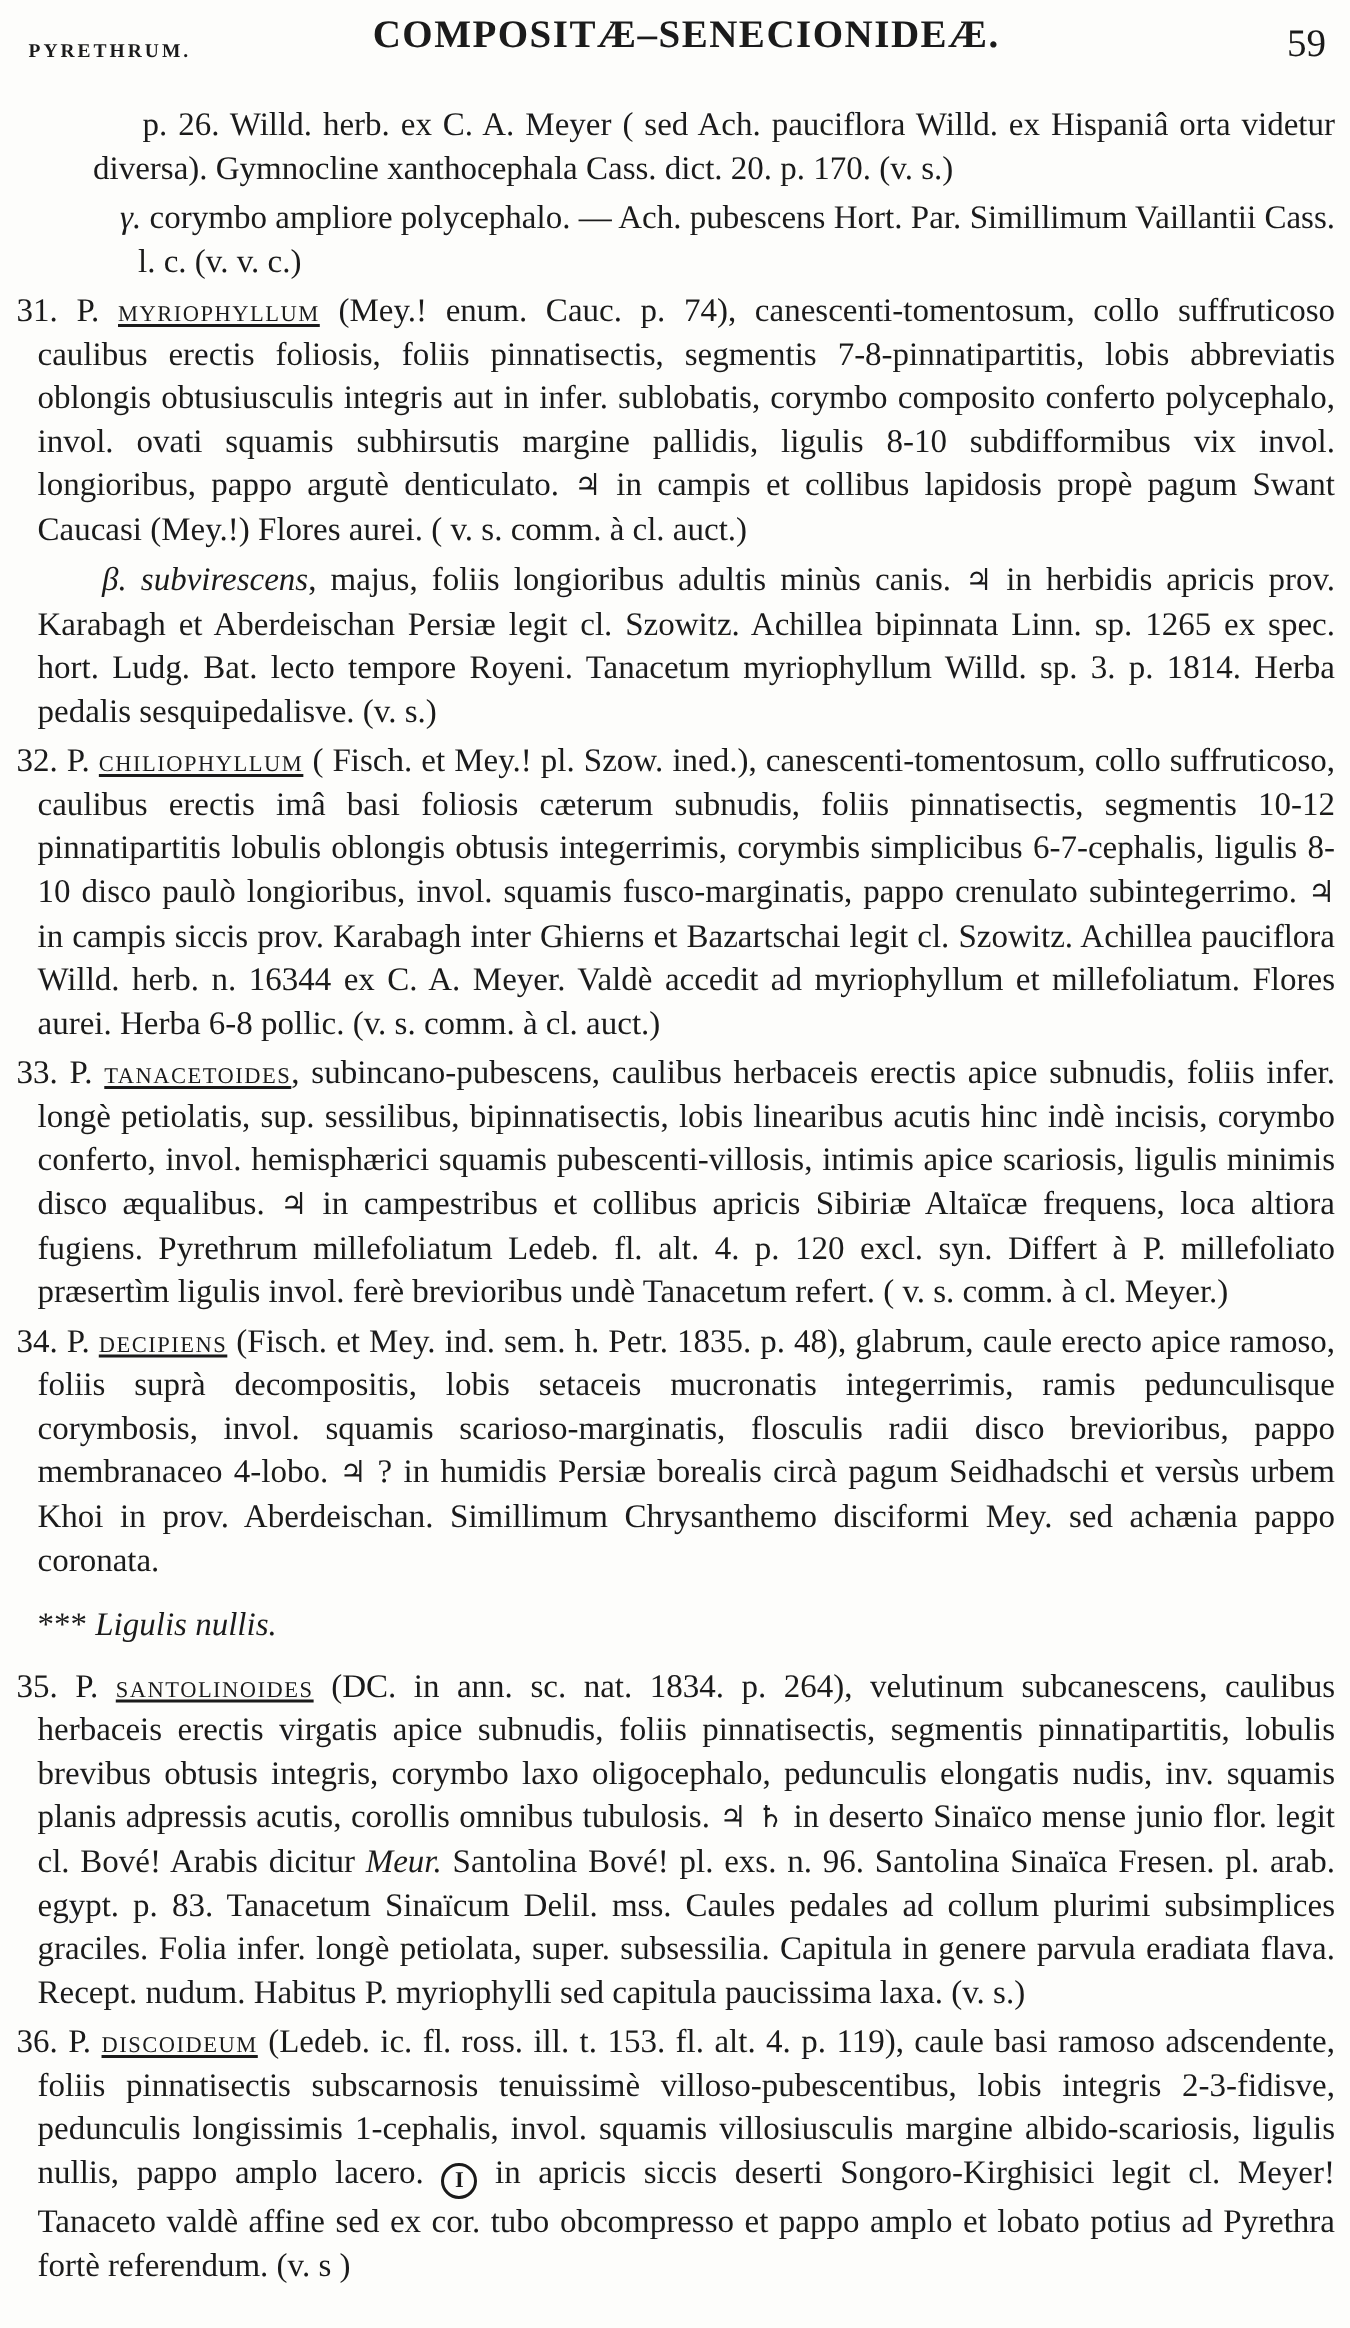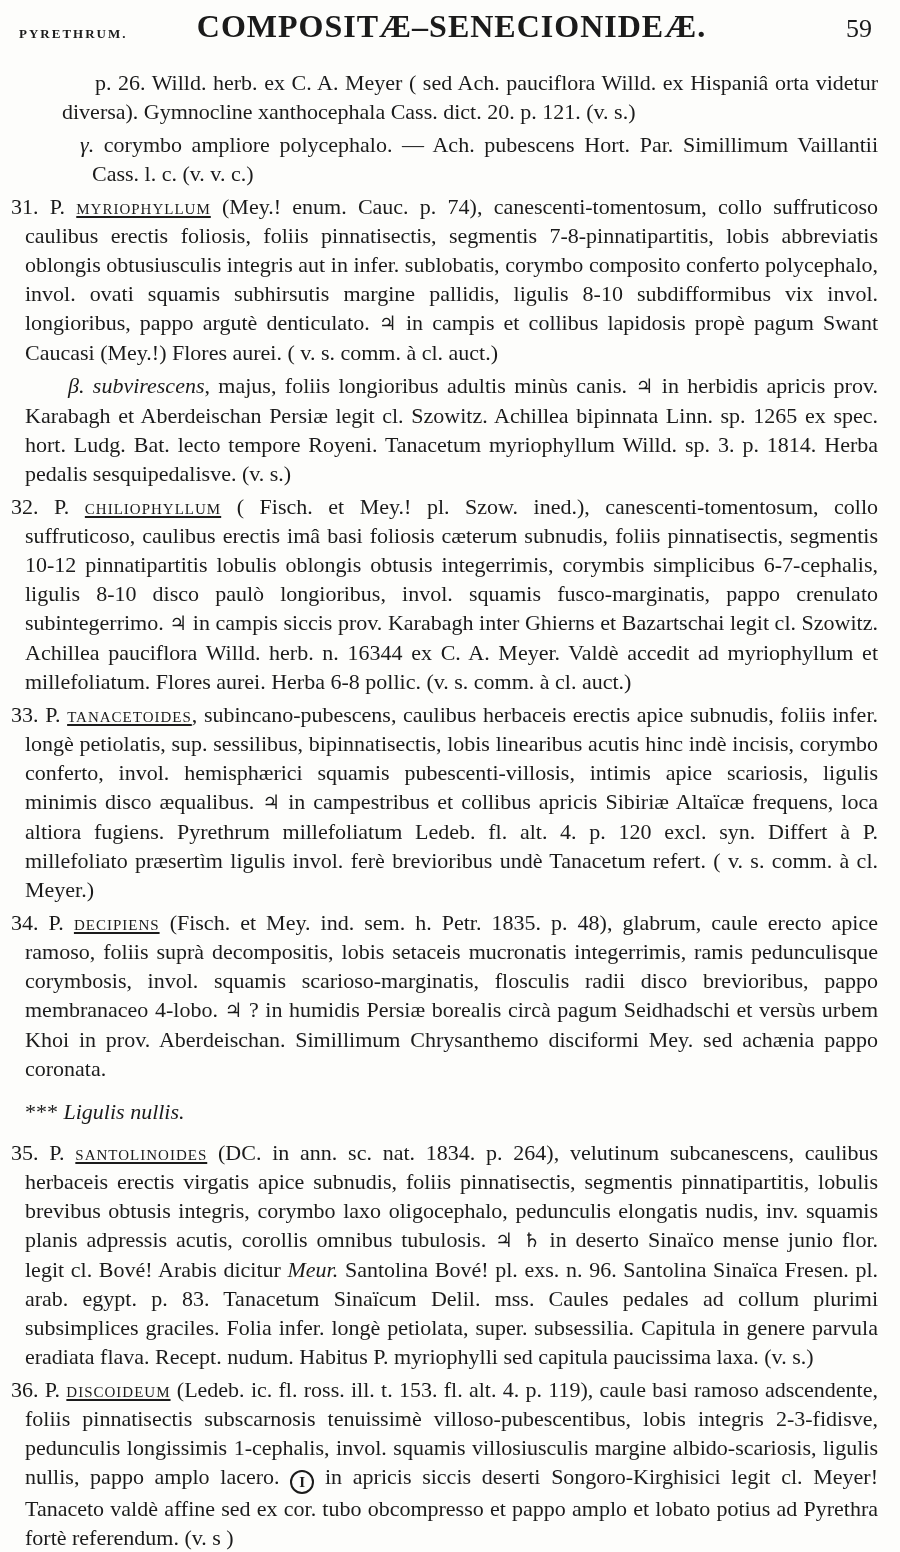--- a/index.html
+++ b/index.html
@@ -4,31 +4,31 @@
 <style>
   html, body { margin: 0; padding: 0; background: #ffffff; }
   .page {
     position: relative;
     width: 900px;
     height: 1552px;
     box-sizing: border-box;
     background: #fdfdfb;
     color: #1b1b1b;
     font-family: "Liberation Serif", serif;
-    padding: 8px 22px 6px 25px;
+    padding: 8px 10px 6px 25px;
     overflow: hidden;
   }
   header { position: relative; height: 52px; }
   .running-head {
     position: absolute; left: -6px; top: 18px;
     font-size: 13px; font-weight: bold; letter-spacing: 2px;
   }
   .title {
     position: absolute; left: 50%; top: 0; transform: translateX(-50%);
-    margin: 0; font-size: 32px; font-weight: bold; letter-spacing: 1px;
+    margin: 0; font-size: 26px; font-weight: bold; letter-spacing: 1px;
     white-space: nowrap;
   }
   .page-number {
     position: absolute; right: 6px; top: 6px;
     font-size: 26px;
   }
   .text-block {
     margin-top: 8px;
     font-size: 22px;
     line-height: 29px;
@@ -53,21 +53,21 @@
 </head>
 <body>
 
 <div class="page">
   <header>
     <span class="running-head">PYRETHRUM.</span>
     <h1 class="title">COMPOSITÆ–SENECIONIDEÆ.</h1>
     <span class="page-number">59</span>
   </header>
   <main class="text-block">
-      <p class="para cont"><span>p. 26. Willd. herb. ex C. A. Meyer ( sed Ach. pauciflora Willd. ex Hispaniâ orta videtur diversa). Gymnocline xanthocephala Cass. dict. 20. p. 121. (v. s.)</span></p>
+      <p class="para cont"><span>p. 26. Willd. herb. ex C. A. Meyer ( sed Ach. pauciflora Willd. ex Hispaniâ orta videtur diversa). Gymnocline xanthocephala Cass. dict. 20. p. 170. (v. s.)</span></p>
       <p class="para variety"><span class="it">γ.</span><span> corymbo ampliore polycephalo. — Ach. pubescens Hort. Par. Simillimum Vaillantii Cass. l. c. (v. v. c.)</span></p>
       <p class="para entry"><span>31. P. </span><span class="sc">myriophyllum</span><span> (Mey.! enum. Cauc. p. 74), canescenti-tomentosum, collo suffruticoso caulibus erectis foliosis, foliis pinnatisectis, segmentis 7-8-pinnatipartitis, lobis abbreviatis oblongis obtusiusculis integris aut in infer. sublobatis, corymbo composito conferto polycephalo, invol. ovati squamis subhirsutis margine pallidis, ligulis 8-10 subdifformibus vix invol. longioribus, pappo argutè denticulato. </span><span class="sym">♃</span><span> in campis et collibus lapidosis propè pagum Swant Caucasi (Mey.!) Flores aurei. ( v. s. comm. à cl. auct.)</span></p>
       <p class="para findent"><span class="it">β. subvirescens</span><span>, majus, foliis longioribus adultis minùs canis. </span><span class="sym">♃</span><span> in herbidis apricis prov. Karabagh et Aberdeischan Persiæ legit cl. Szowitz. Achillea bipinnata Linn. sp. 1265 ex spec. hort. Ludg. Bat. lecto tempore Royeni. Tanacetum myriophyllum Willd. sp. 3. p. 1814. Herba pedalis sesquipedalisve. (v. s.)</span></p>
       <p class="para entry"><span>32. P. </span><span class="sc">chiliophyllum</span><span> ( Fisch. et Mey.! pl. Szow. ined.), canescenti-tomentosum, collo suffruticoso, caulibus erectis imâ basi foliosis cæterum subnudis, foliis pinnatisectis, segmentis 10-12 pinnatipartitis lobulis oblongis obtusis integerrimis, corymbis simplicibus 6-7-cephalis, ligulis 8-10 disco paulò longioribus, invol. squamis fusco-marginatis, pappo crenulato subintegerrimo. </span><span class="sym">♃</span><span> in campis siccis prov. Karabagh inter Ghierns et Bazartschai legit cl. Szowitz. Achillea pauciflora Willd. herb. n. 16344 ex C. A. Meyer. Valdè accedit ad myriophyllum et millefoliatum. Flores aurei. Herba 6-8 pollic. (v. s. comm. à cl. auct.)</span></p>
       <p class="para entry"><span>33. P. </span><span class="sc">tanacetoides</span><span>, subincano-pubescens, caulibus herbaceis erectis apice subnudis, foliis infer. longè petiolatis, sup. sessilibus, bipinnatisectis, lobis linearibus acutis hinc indè incisis, corymbo conferto, invol. hemisphærici squamis pubescenti-villosis, intimis apice scariosis, ligulis minimis disco æqualibus. </span><span class="sym">♃</span><span> in campestribus et collibus apricis Sibiriæ Altaïcæ frequens, loca altiora fugiens. Pyrethrum millefoliatum Ledeb. fl. alt. 4. p. 120 excl. syn. Differt à P. millefoliato præsertìm ligulis invol. ferè brevioribus undè Tanacetum refert. ( v. s. comm. à cl. Meyer.)</span></p>
       <p class="para entry"><span>34. P. </span><span class="sc">decipiens</span><span> (Fisch. et Mey. ind. sem. h. Petr. 1835. p. 48), glabrum, caule erecto apice ramoso, foliis suprà decompositis, lobis setaceis mucronatis integerrimis, ramis pedunculisque corymbosis, invol. squamis scarioso-marginatis, flosculis radii disco brevioribus, pappo membranaceo 4-lobo. </span><span class="sym">♃</span><span> ? in humidis Persiæ borealis circà pagum Seidhadschi et versùs urbem Khoi in prov. Aberdeischan. Simillimum Chrysanthemo disciformi Mey. sed achænia pappo coronata.</span></p>
       <p class="para heading"><span>*** </span><span class="it">Ligulis nullis.</span></p>
       <p class="para entry"><span>35. P. </span><span class="sc">santolinoides</span><span> (DC. in ann. sc. nat. 1834. p. 264), velutinum subcanescens, caulibus herbaceis erectis virgatis apice subnudis, foliis pinnatisectis, segmentis pinnatipartitis, lobulis brevibus obtusis integris, corymbo laxo oligocephalo, pedunculis elongatis nudis, inv. squamis planis adpressis acutis, corollis omnibus tubulosis. </span><span class="sym">♃ ♄</span><span> in deserto Sinaïco mense junio flor. legit cl. Bové! Arabis dicitur </span><span class="it">Meur.</span><span> Santolina Bové! pl. exs. n. 96. Santolina Sinaïca Fresen. pl. arab. egypt. p. 83. Tanacetum Sinaïcum Delil. mss. Caules pedales ad collum plurimi subsimplices graciles. Folia infer. longè petiolata, super. subsessilia. Capitula in genere parvula eradiata flava. Recept. nudum. Habitus P. myriophylli sed capitula paucissima laxa. (v. s.)</span></p>
       <p class="para entry"><span>36. P. </span><span class="sc">discoideum</span><span> (Ledeb. ic. fl. ross. ill. t. 153. fl. alt. 4. p. 119), caule basi ramoso adscendente, foliis pinnatisectis subscarnosis tenuissimè villoso-pubescentibus, lobis integris 2-3-fidisve, pedunculis longissimis 1-cephalis, invol. squamis villosiusculis margine albido-scariosis, ligulis nullis, pappo amplo lacero. </span><span class="circ">I</span><span> in apricis siccis deserti Songoro-Kirghisici legit cl. Meyer! Tanaceto valdè affine sed ex cor. tubo obcompresso et pappo amplo et lobato potius ad Pyrethra fortè referendum. (v. s )</span></p>
     </main>

